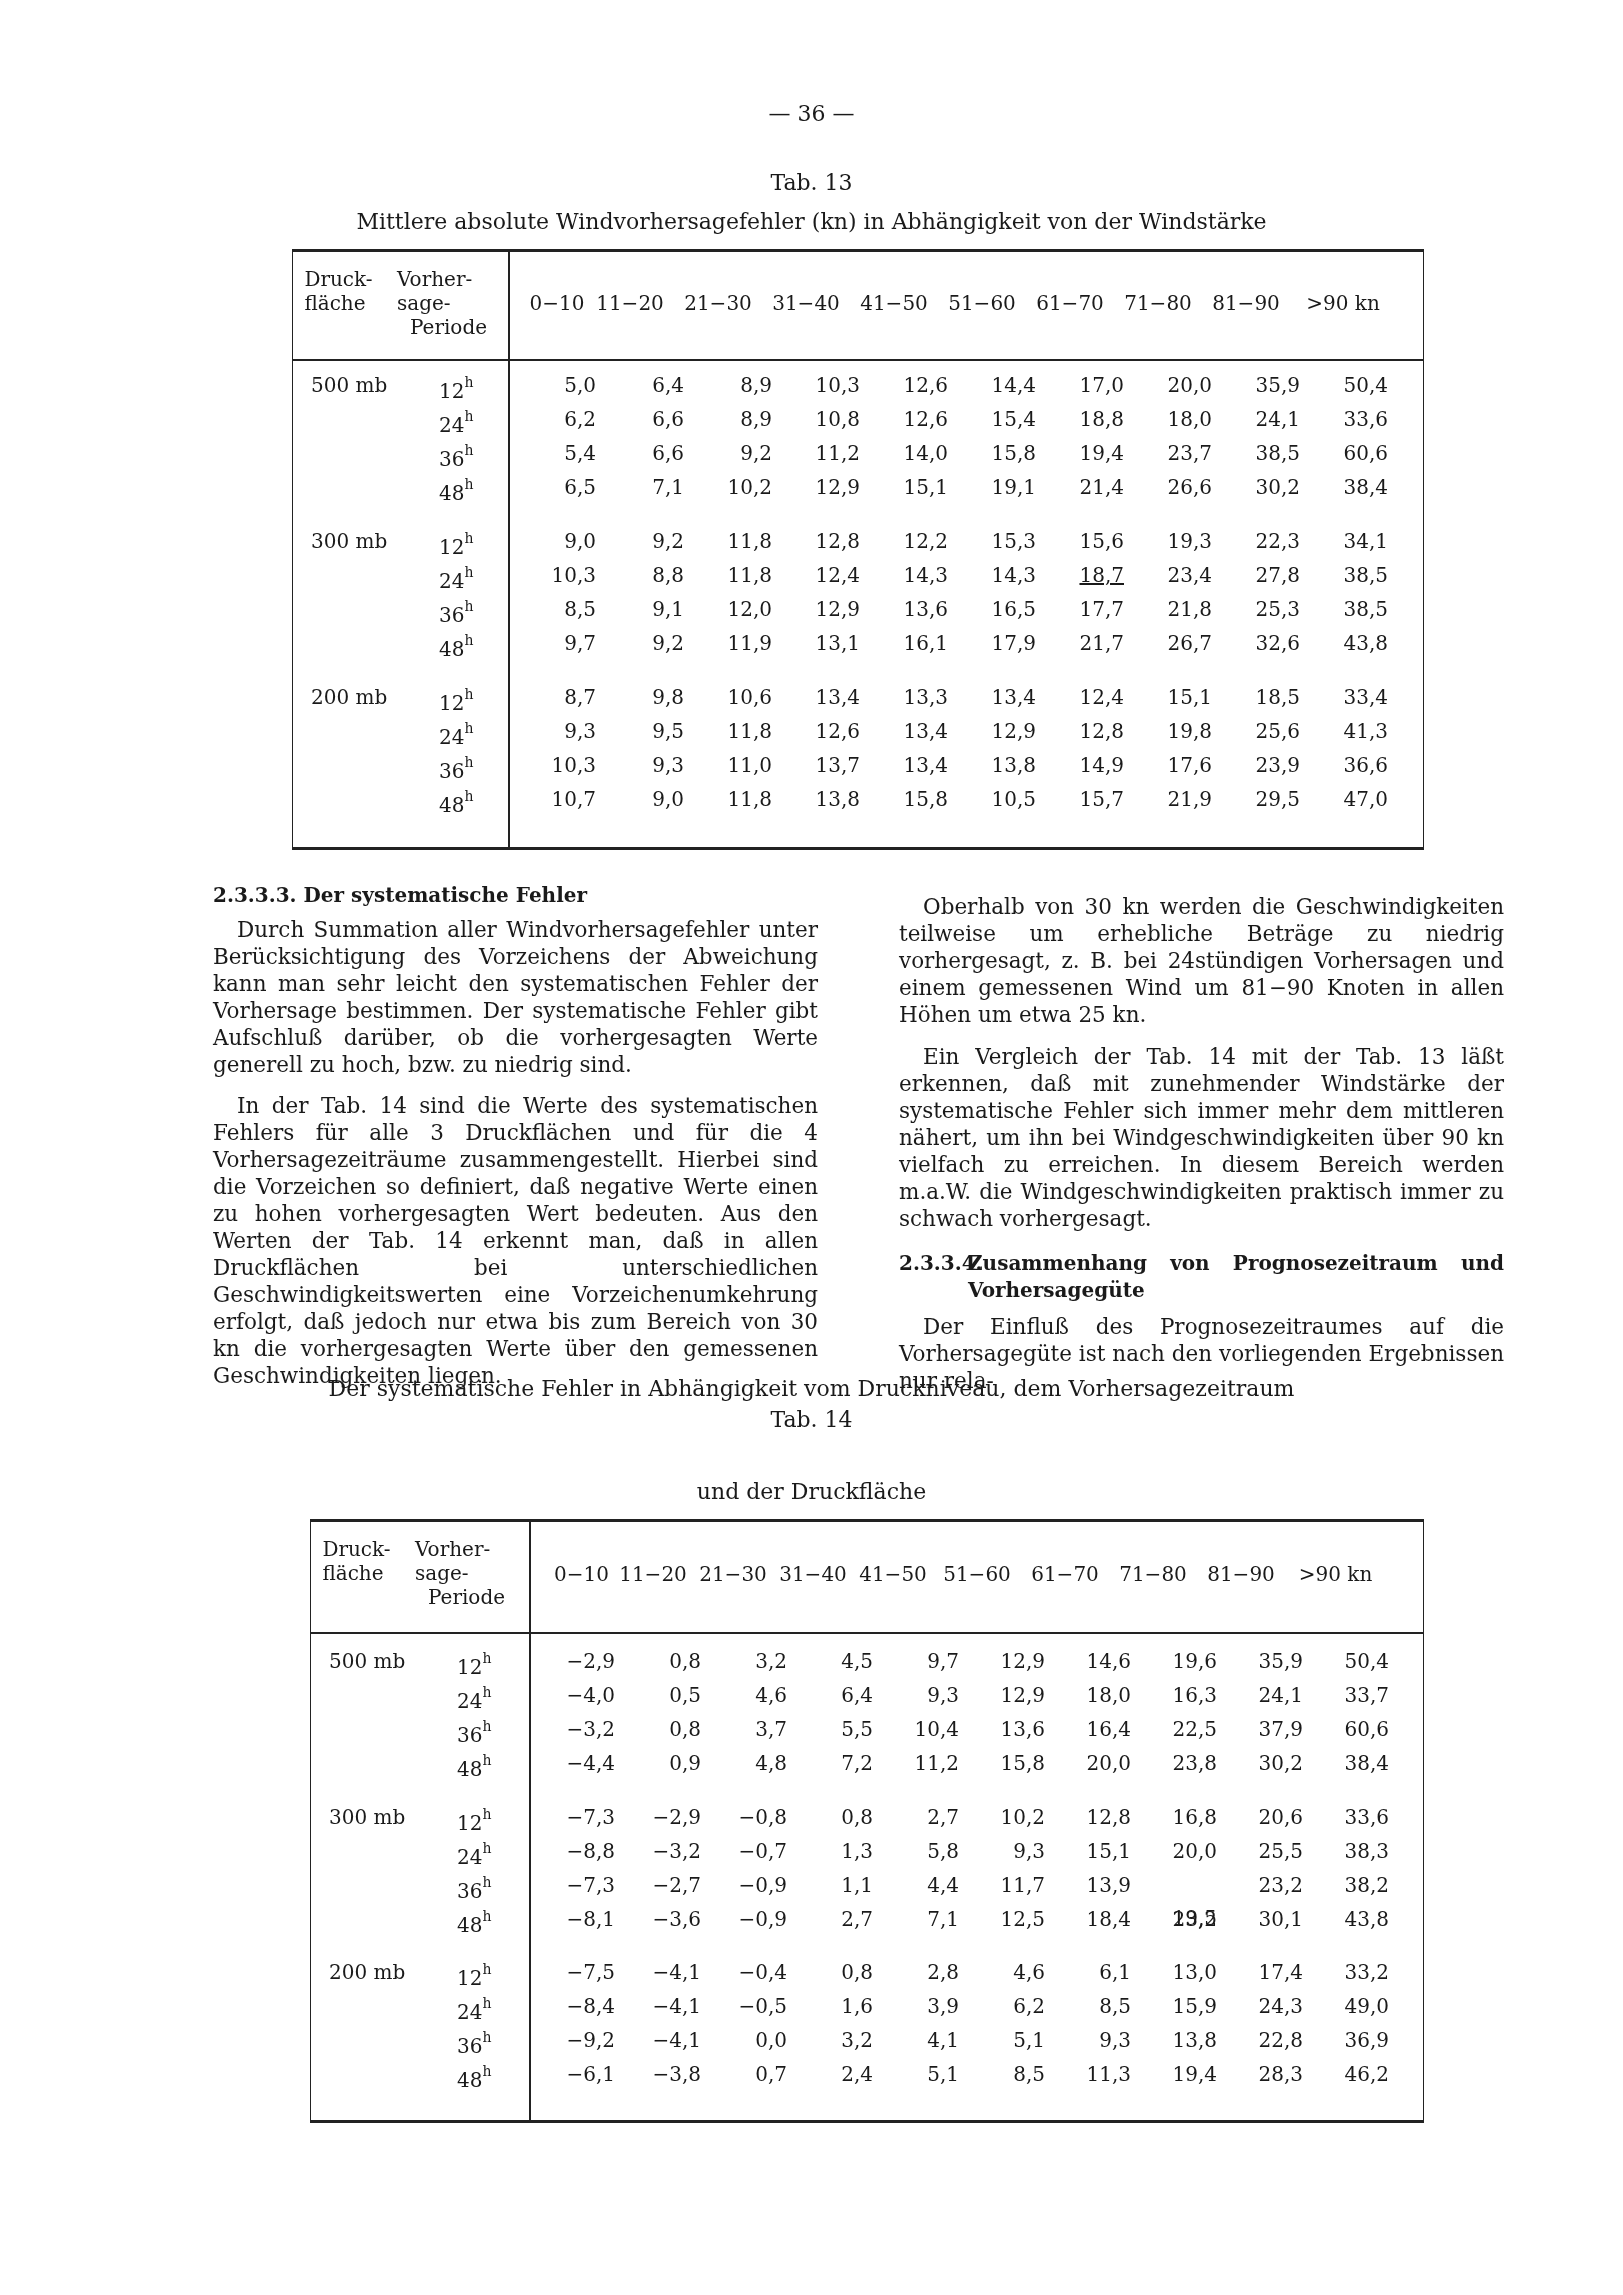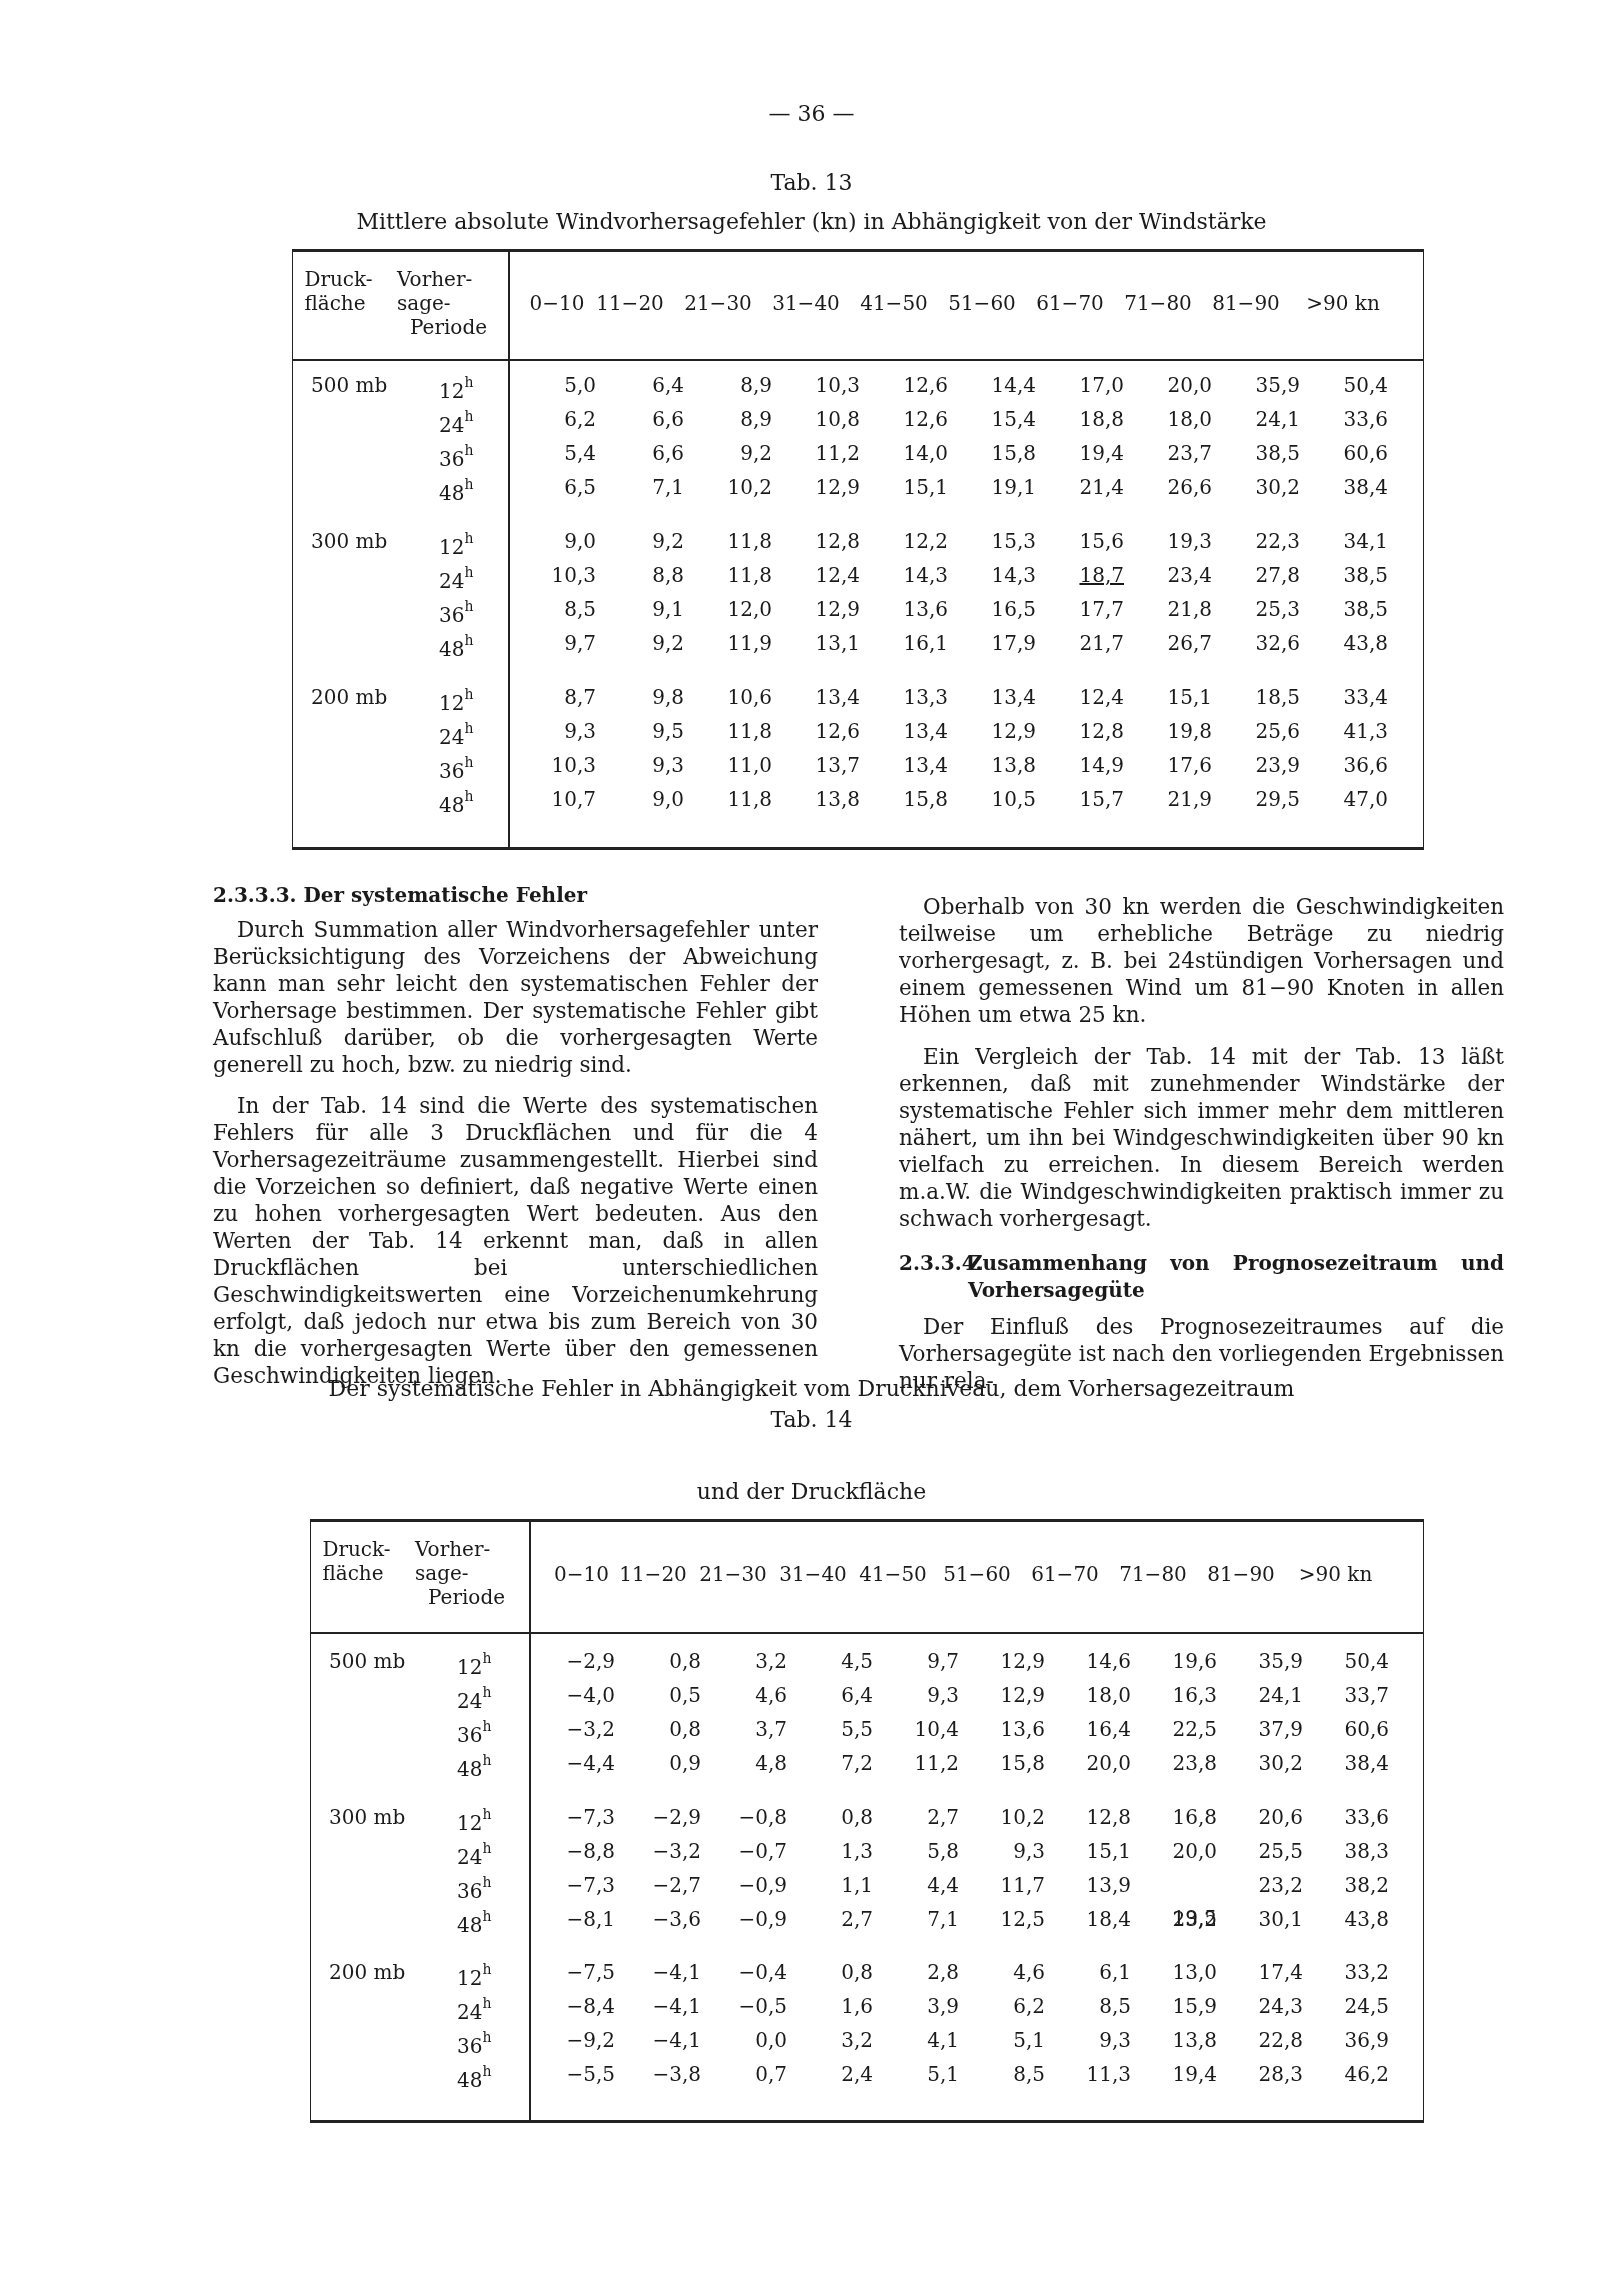--- a/index.html
+++ b/index.html
@@ -448,42 +448,42 @@
         <div class="vals" style="left: 218px;">
           <span style="width: 86px;">−8,4</span>
           <span style="width: 86px;">−4,1</span>
           <span style="width: 86px;">−0,5</span>
           <span style="width: 86px;">1,6</span>
           <span style="width: 86px;">3,9</span>
           <span style="width: 86px;">6,2</span>
           <span style="width: 86px;">8,5</span>
           <span style="width: 86px;">15,9</span>
           <span style="width: 86px;">24,3</span>
-          <span style="width: 86px;">24,5</span>
+          <span style="width: 86px;">49,0</span>
         </div>
       </div>
       <div class="row" style="top: 68px;">
         <span class="per" style="left: 146px;"><span>36</span><sup>h</sup></span>
         <div class="vals" style="left: 218px;">
           <span style="width: 86px;">−9,2</span>
           <span style="width: 86px;">−4,1</span>
           <span style="width: 86px;">0,0</span>
           <span style="width: 86px;">3,2</span>
           <span style="width: 86px;">4,1</span>
           <span style="width: 86px;">5,1</span>
           <span style="width: 86px;">9,3</span>
           <span style="width: 86px;">13,8</span>
           <span style="width: 86px;">22,8</span>
           <span style="width: 86px;">36,9</span>
         </div>
       </div>
       <div class="row" style="top: 102px;">
         <span class="per" style="left: 146px;"><span>48</span><sup>h</sup></span>
         <div class="vals" style="left: 218px;">
-          <span style="width: 86px;">−5,5</span>
+          <span style="width: 86px;">−6,1</span>
           <span style="width: 86px;">−3,8</span>
           <span style="width: 86px;">0,7</span>
           <span style="width: 86px;">2,4</span>
           <span style="width: 86px;">5,1</span>
           <span style="width: 86px;">8,5</span>
           <span style="width: 86px;">11,3</span>
           <span style="width: 86px;">19,4</span>
           <span style="width: 86px;">28,3</span>
           <span style="width: 86px;">46,2</span>
         </div>

